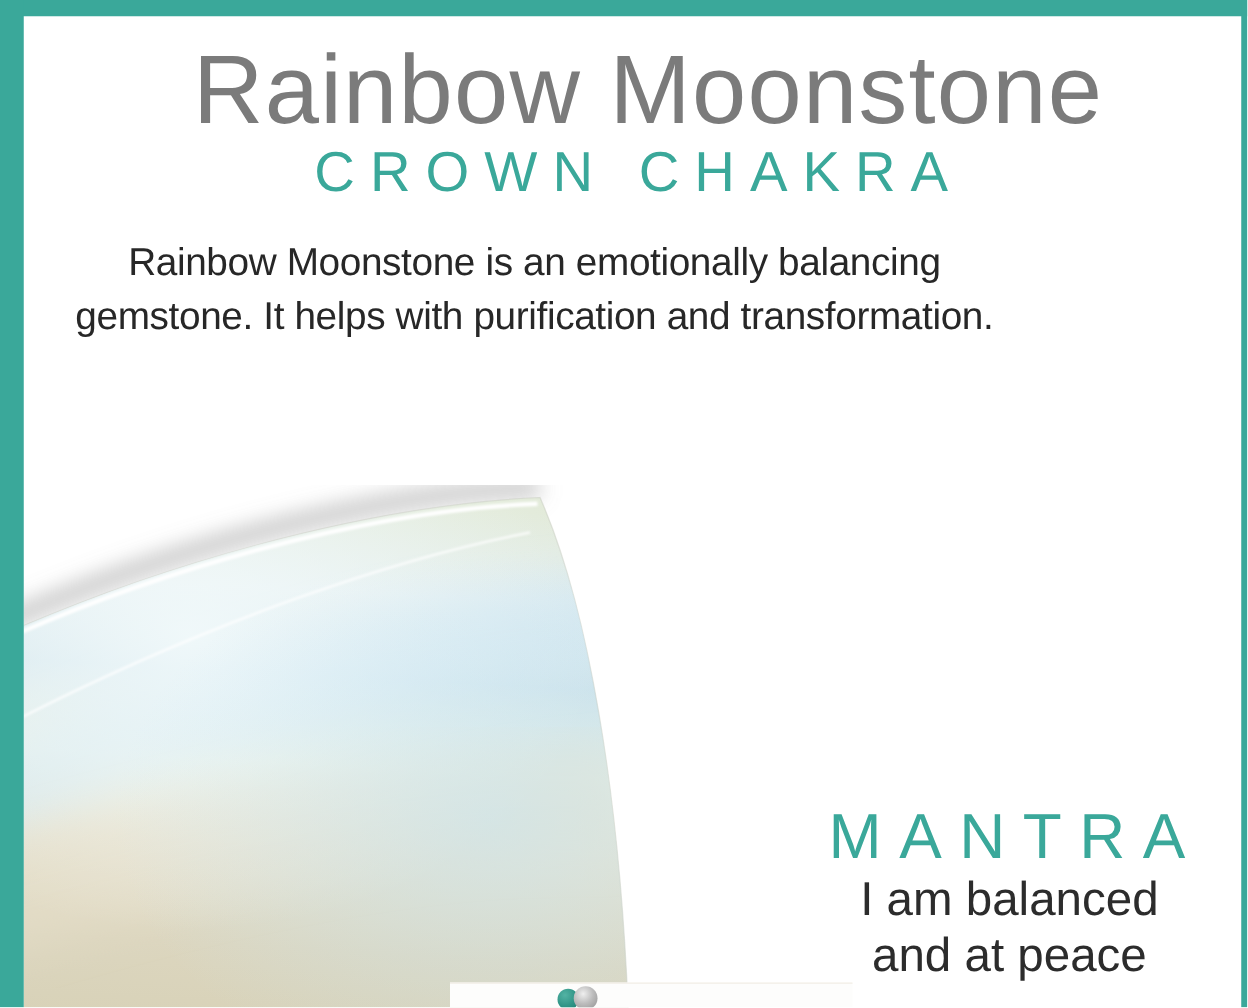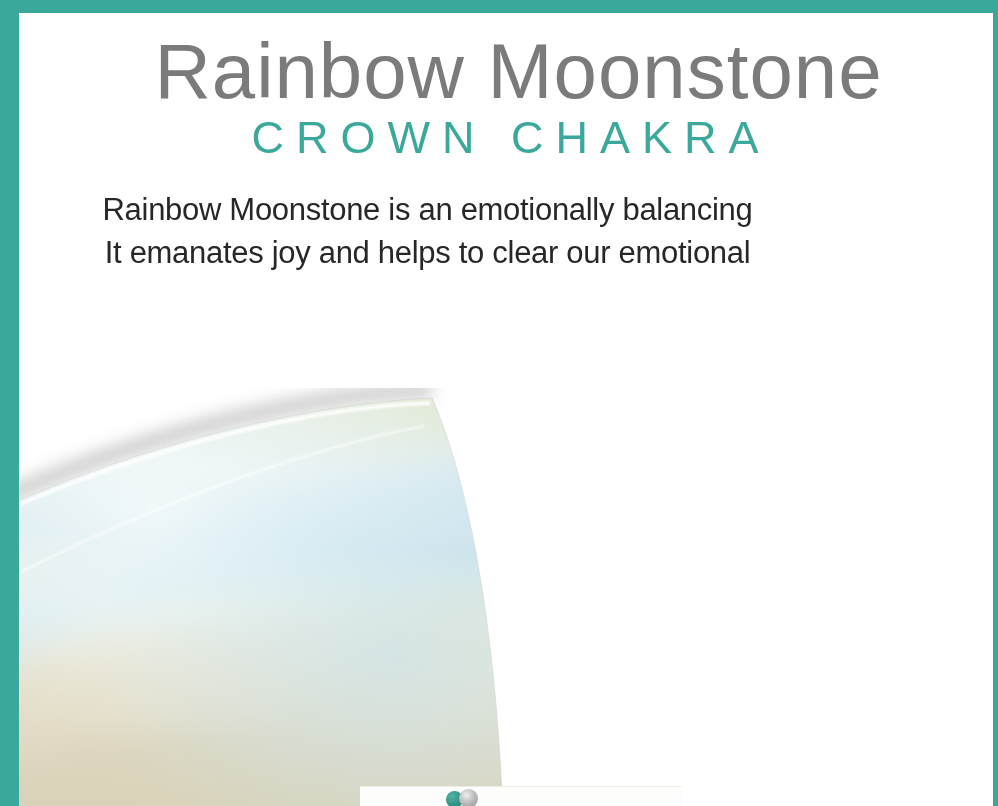--- a/index.html
+++ b/index.html
@@ -79,21 +79,21 @@
 
   <div class="border-top"></div>
   <div class="border-left"></div>
   <div class="border-right"></div>
 
   <h1 class="page-title">Rainbow Moonstone</h1>
   <h2 class="page-subtitle">CROWN CHAKRA</h2>
 
   <div class="description">
     <div class="line">Rainbow Moonstone is an emotionally balancing</div>
-    <div class="line">It emanates joy and helps to clear our emotional</div>
+    <div class="line">gemstone. It helps with purification and transformation.</div>
   </div>
 
   <svg class="moonstone" viewBox="0 0 541 418" xmlns="http://www.w3.org/2000/svg" aria-hidden="true">
     <defs>
       <linearGradient id="stoneBody" x1="0.45" y1="0" x2="0.38" y2="1">
         <stop offset="0" stop-color="#e2ead9"></stop>
         <stop offset="0.17" stop-color="#e4eeef"></stop>
         <stop offset="0.33" stop-color="#cfe3ea"></stop>
         <stop offset="0.50" stop-color="#e9efe2"></stop>
         <stop offset="0.66" stop-color="#e6e1cd"></stop>
@@ -131,18 +131,23 @@
       <path d="M -60 345 C 140 282, 330 242, 480 252" fill="none" stroke="#e6dfc8" stroke-opacity="0.55" stroke-width="85" filter="url(#bandBlur)"></path>
       <rect x="-60" y="0" width="601" height="430" fill="url(#sheenWhite)"></rect>
       <rect x="-60" y="0" width="601" height="430" fill="url(#sheenBlue)"></rect>
 
       <path d="M -55 142 C 100 66, 280 20, 411 15" fill="none" stroke="#ffffff" stroke-opacity="0.95" stroke-width="3.5" filter="url(#lineBlur)"></path>
 
       <path d="M -10 190 C 150 108, 300 58, 405 38" fill="none" stroke="#ffffff" stroke-opacity="0.75" stroke-width="2" filter="url(#lineBlur)"></path>
     </g>
   </svg>
 
+  <div class="mantra">
+    <div class="mantra-heading">MANTRA</div>
+    <div class="mantra-line">I am balanced</div>
+    <div class="mantra-line">and at peace</div>
+  </div>
 
   <div class="logo-box"></div>
   <span class="gem-dot teal"></span>
   <span class="gem-dot gray"></span>
 
 </div>
 
 </body></html>

